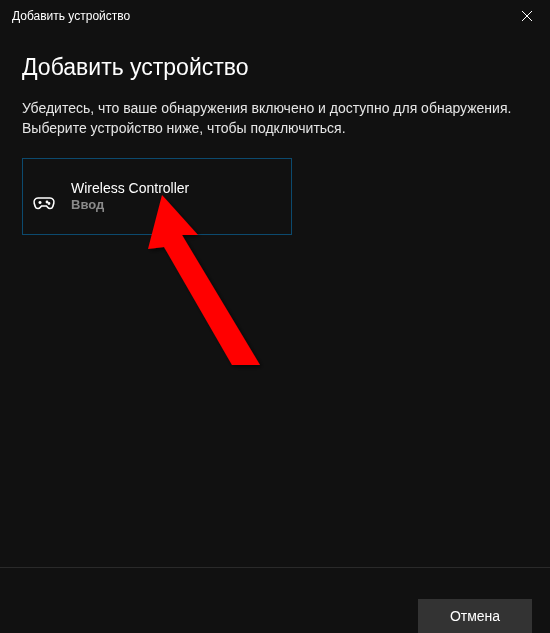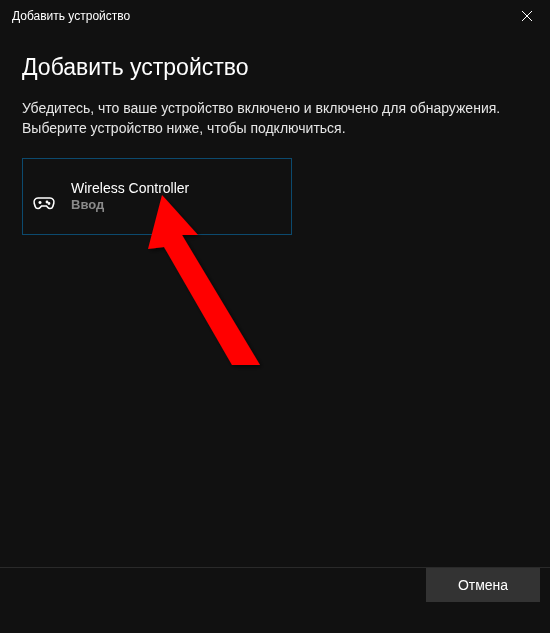--- a/index.html
+++ b/index.html
@@ -91,23 +91,23 @@
       font-weight: bold;
     }
     .footer {
       position: absolute;
       bottom: 0;
       left: 0;
       right: 0;
       height: 66px;
       border-top: 1px solid #2a2a2a;
       display: flex;
-      align-items: flex-start;
+      align-items: flex-end;
       justify-content: flex-end;
-      padding: 0 10px;
+      padding: 0 18px;
     }
     .cancel-button {
       width: 114px;
       height: 34px;
       background: #333333;
       border: none;
       color: #ffffff;
       font-size: 14px;
       font-family: inherit;
       cursor: pointer;
@@ -129,21 +129,21 @@
       <svg viewBox="0 0 10 10" stroke="#ffffff" stroke-width="1">
         <line x1="0" y1="0" x2="10" y2="10"></line>
         <line x1="10" y1="0" x2="0" y2="10"></line>
       </svg>
     </span>
   </div>
 </div>
 
 <div class="content">
   <h1 class="heading">Добавить устройство</h1>
-  <p class="instructions">Убедитесь, что ваше устройство включено и включено для обнаружения. Выберите устройство ниже, чтобы подключиться.</p>
+  <p class="instructions">Убедитесь, что ваше обнаружения включено и доступно для обнаружения. Выберите устройство ниже, чтобы подключиться.</p>
 
   <div class="device-item">
     <span class="device-icon">
       <svg viewBox="0 0 24 24" fill="none" stroke="#ffffff" stroke-width="1.6">
         <path d="M6 9h12a4 4 0 0 1 3.8 5.2l-1 3.2A3 3 0 0 1 18 19.5c-1 0-1.8-.5-2.4-1.3L14.5 17h-5l-1.1 1.2C7.8 19 7 19.5 6 19.5a3 3 0 0 1-2.8-2.1l-1-3.2A4 4 0 0 1 6 9z"></path>
         <line x1="8" y1="12" x2="8" y2="15"></line>
         <line x1="6.5" y1="13.5" x2="9.5" y2="13.5"></line>
         <circle cx="15" cy="13" r="0.6" fill="#ffffff"></circle>
         <circle cx="17" cy="14.5" r="0.6" fill="#ffffff"></circle>
       </svg>

